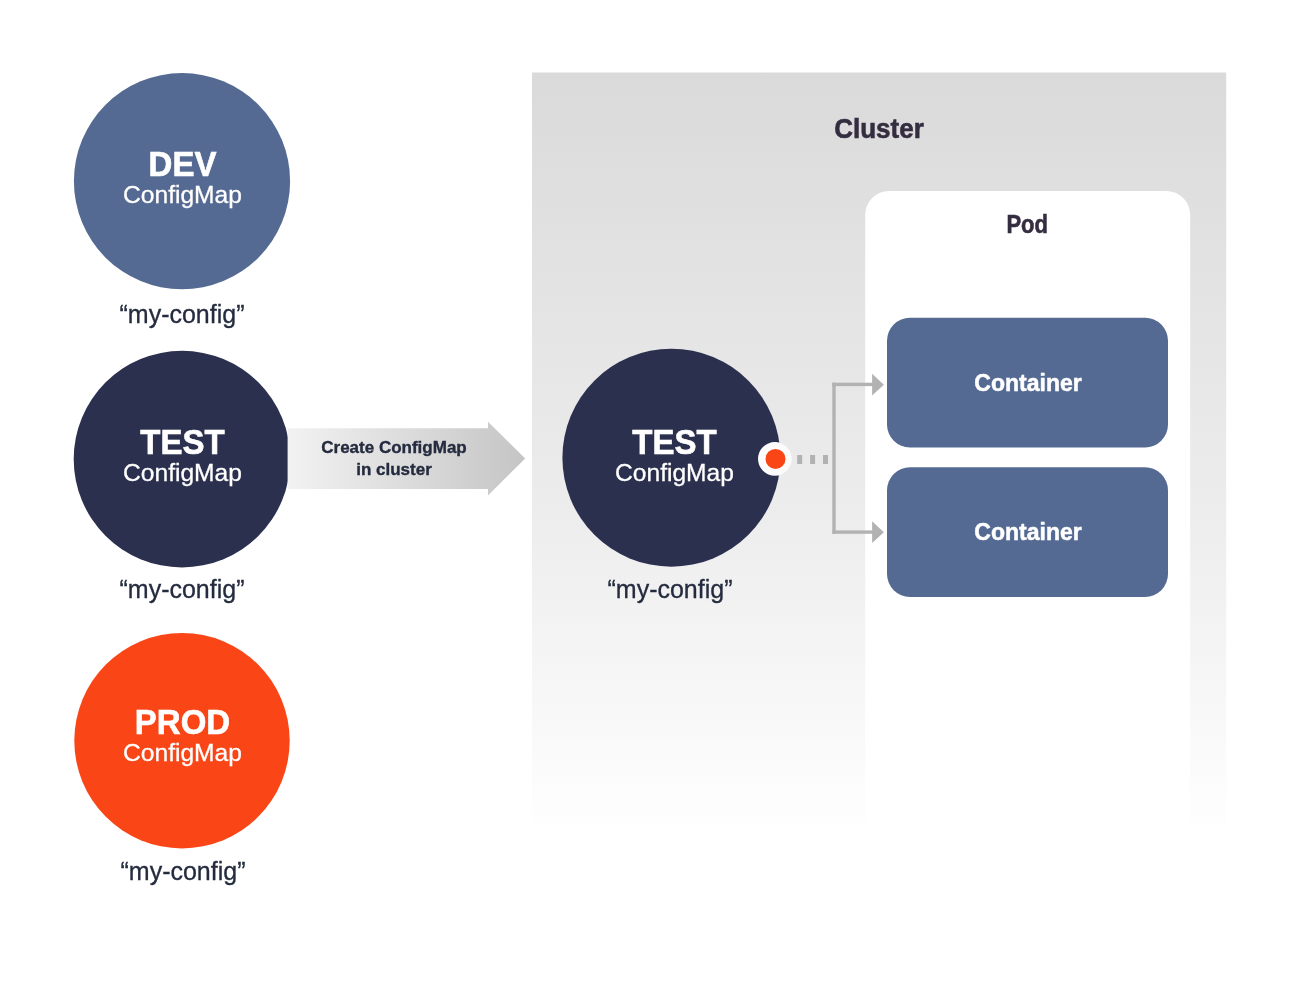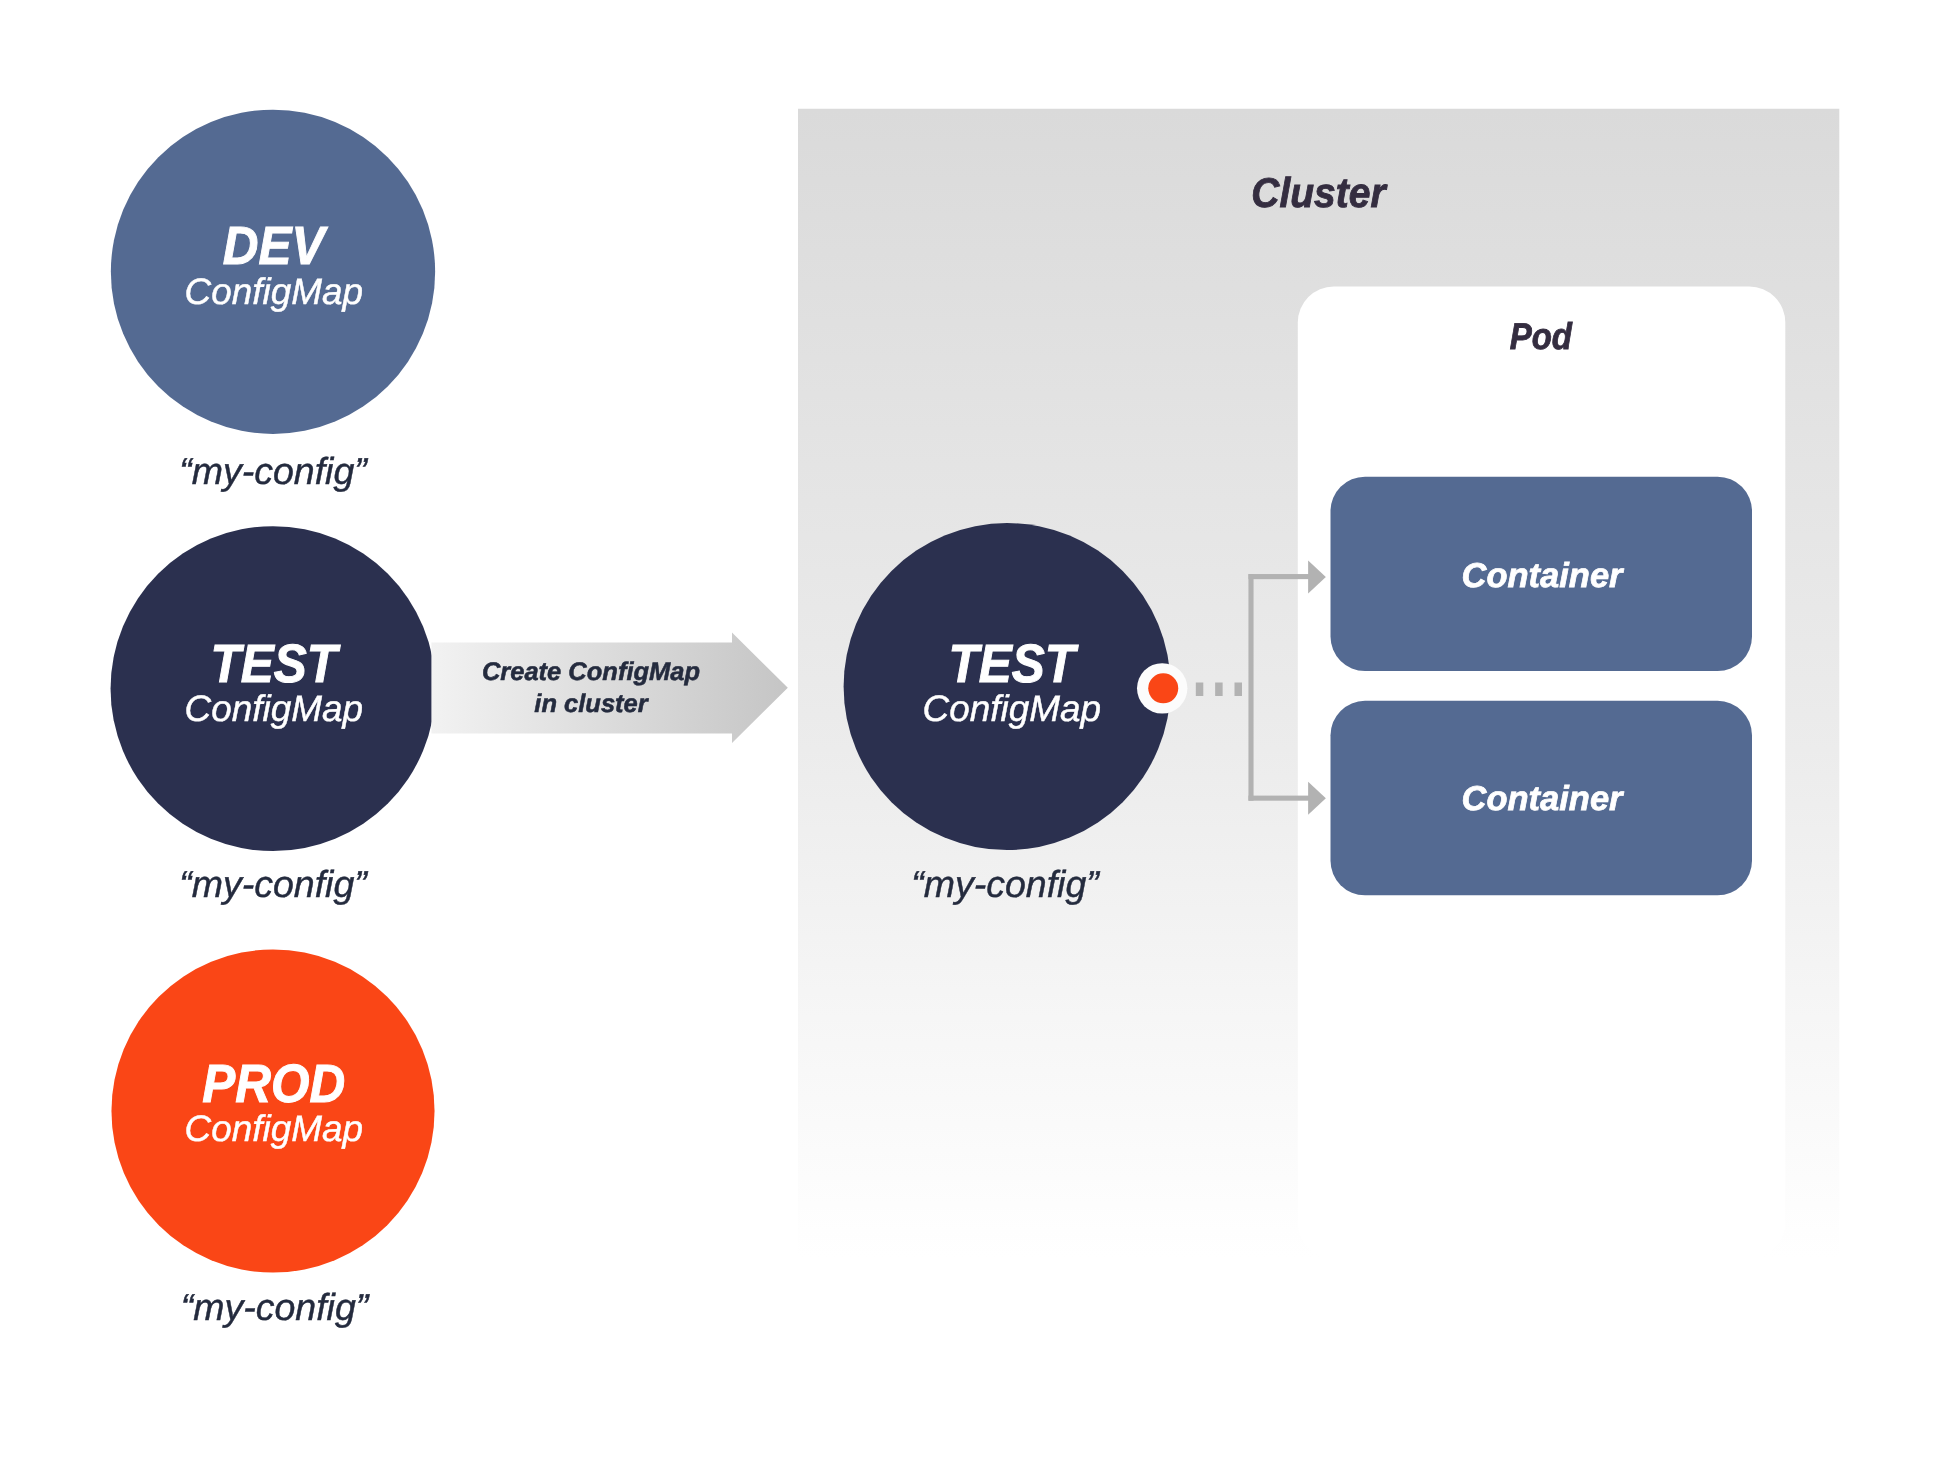--- a/index.html
+++ b/index.html
@@ -1,18 +1,18 @@
 <!DOCTYPE html>
 <html><head>
 <meta charset="utf-8">
 <title>ConfigMap Diagram</title>
 <style>
   html,body{margin:0;padding:0;background:#ffffff;}
   body{width:1300px;height:985px;font-family:"Liberation Sans",sans-serif;overflow:hidden;}
-  #stage{position:relative;width:1300px;height:985px;background:#ffffff;font-style:italic;}
+  #stage{position:relative;width:1300px;height:985px;background:#ffffff;}
   .lyr{position:absolute;left:0;top:0;width:1300px;height:985px;display:block;
        transform:translateZ(0);will-change:transform;}
   text{font-family:"Liberation Sans",sans-serif;}
   .t-title{font-size:33px;font-weight:bold;fill:#ffffff;stroke:#ffffff;stroke-width:0.6px;paint-order:stroke fill;}
   .t-sub{font-size:24.6px;font-weight:normal;fill:#ffffff;stroke:#ffffff;stroke-width:0.3px;paint-order:stroke fill;}
   .t-caption{font-size:25px;font-weight:normal;fill:#242B3E;stroke:#242B3E;stroke-width:0.3px;paint-order:stroke fill;}
   .t-arrow{font-size:17px;font-weight:bold;fill:#242B3E;stroke:#242B3E;stroke-width:0.35px;paint-order:stroke fill;}
   .t-cluster{font-size:26px;font-weight:bold;fill:#342D40;stroke:#342D40;stroke-width:0.55px;paint-order:stroke fill;}
   .t-pod{font-size:22px;font-weight:bold;fill:#342D40;stroke:#342D40;stroke-width:0.5px;paint-order:stroke fill;}
   .t-container{font-size:23px;font-weight:bold;fill:#ffffff;stroke:#ffffff;stroke-width:0.5px;paint-order:stroke fill;}

